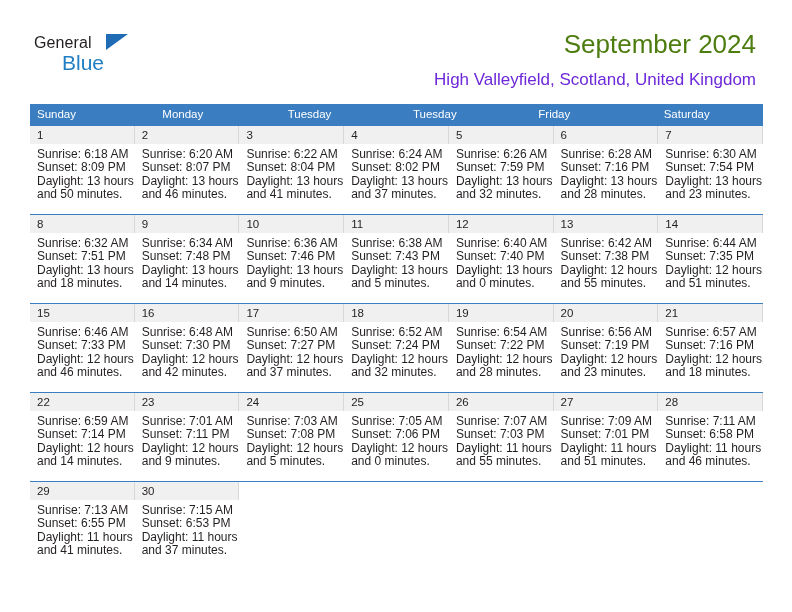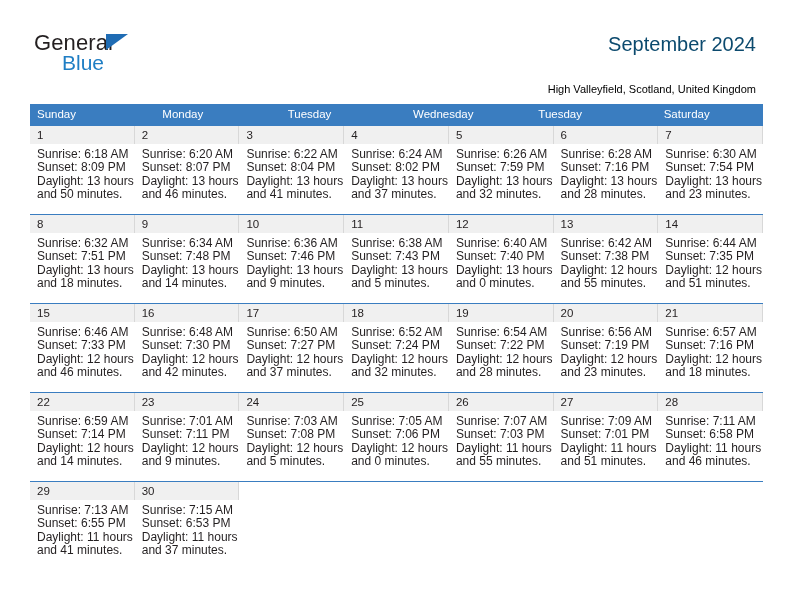--- a/index.html
+++ b/index.html
@@ -33,21 +33,21 @@
     position: absolute;
     left: 34px;
     top: 32px;
     width: 200px;
     height: 50px;
   }
   .logo-general {
     position: absolute;
     left: 0;
     top: 0;
-    font-size: 22px;
+    font-size: 16px;
     letter-spacing: 0.1px;
     color: #231f20;
     font-family: "Liberation Sans", sans-serif;
     line-height: 22px;
   }
   .logo-tri {
     position: absolute;
     left: 72px;
     top: 2px;
     width: 0;
@@ -64,30 +64,30 @@
     line-height: 22px;
     font-family: "Liberation Sans", sans-serif;
   }
   .title-block {
     position: absolute;
     right: 36px;
     top: 28px;
     text-align: right;
   }
   .cal-title {
-    font-size: 20px;
+    font-size: 26px;
     font-weight: normal;
-    color: #0c4a6e;
+    color: #4d7c0f;
     line-height: 32px;
     white-space: nowrap;
   }
   .cal-subtitle {
-    margin-top: 21px;
-    font-size: 11px;
-    color: #000000;
+    margin-top: 12px;
+    font-size: 17px;
+    color: #6d28d9;
     line-height: 16px;
     white-space: nowrap;
   }
 
   
   .calendar {
     position: absolute;
     left: 30px;
     top: 104px;
     width: 733px;
@@ -108,21 +108,21 @@
     white-space: nowrap;
     overflow: hidden;
   }
 
   .week {
     display: flex;
     width: 100%;
     border-top: 1.5px solid #3a7dc0;
     height: 89px;
   }
-  .week.last { height: 89px; }
+  .week.last { height: 89px; justify-content: flex-end; }
 
   .day {
     flex: 1 1 0;
     position: relative;
     height: 100%;
     background: #ffffff;
     overflow: hidden;
   }
   .day.filled .daynum-band {
     background: #f0f0f0;
@@ -168,22 +168,22 @@
     </div>
 
   </div>
 
   <div class="calendar">
 
     <div class="dow-row">
       <div class="dow">Sunday</div>
       <div class="dow">Monday</div>
       <div class="dow">Tuesday</div>
-      <div class="dow">Wednesday</div>
       <div class="dow">Tuesday</div>
+      <div class="dow">Friday</div>
       <div class="dow">Saturday</div>
     </div>
 
     <div id="weeks-container">
         <div class="week">
           <div class="day filled">
             <div class="daynum-band">
               <span class="daynum">1</span>
             </div>
             <div class="day-info">

